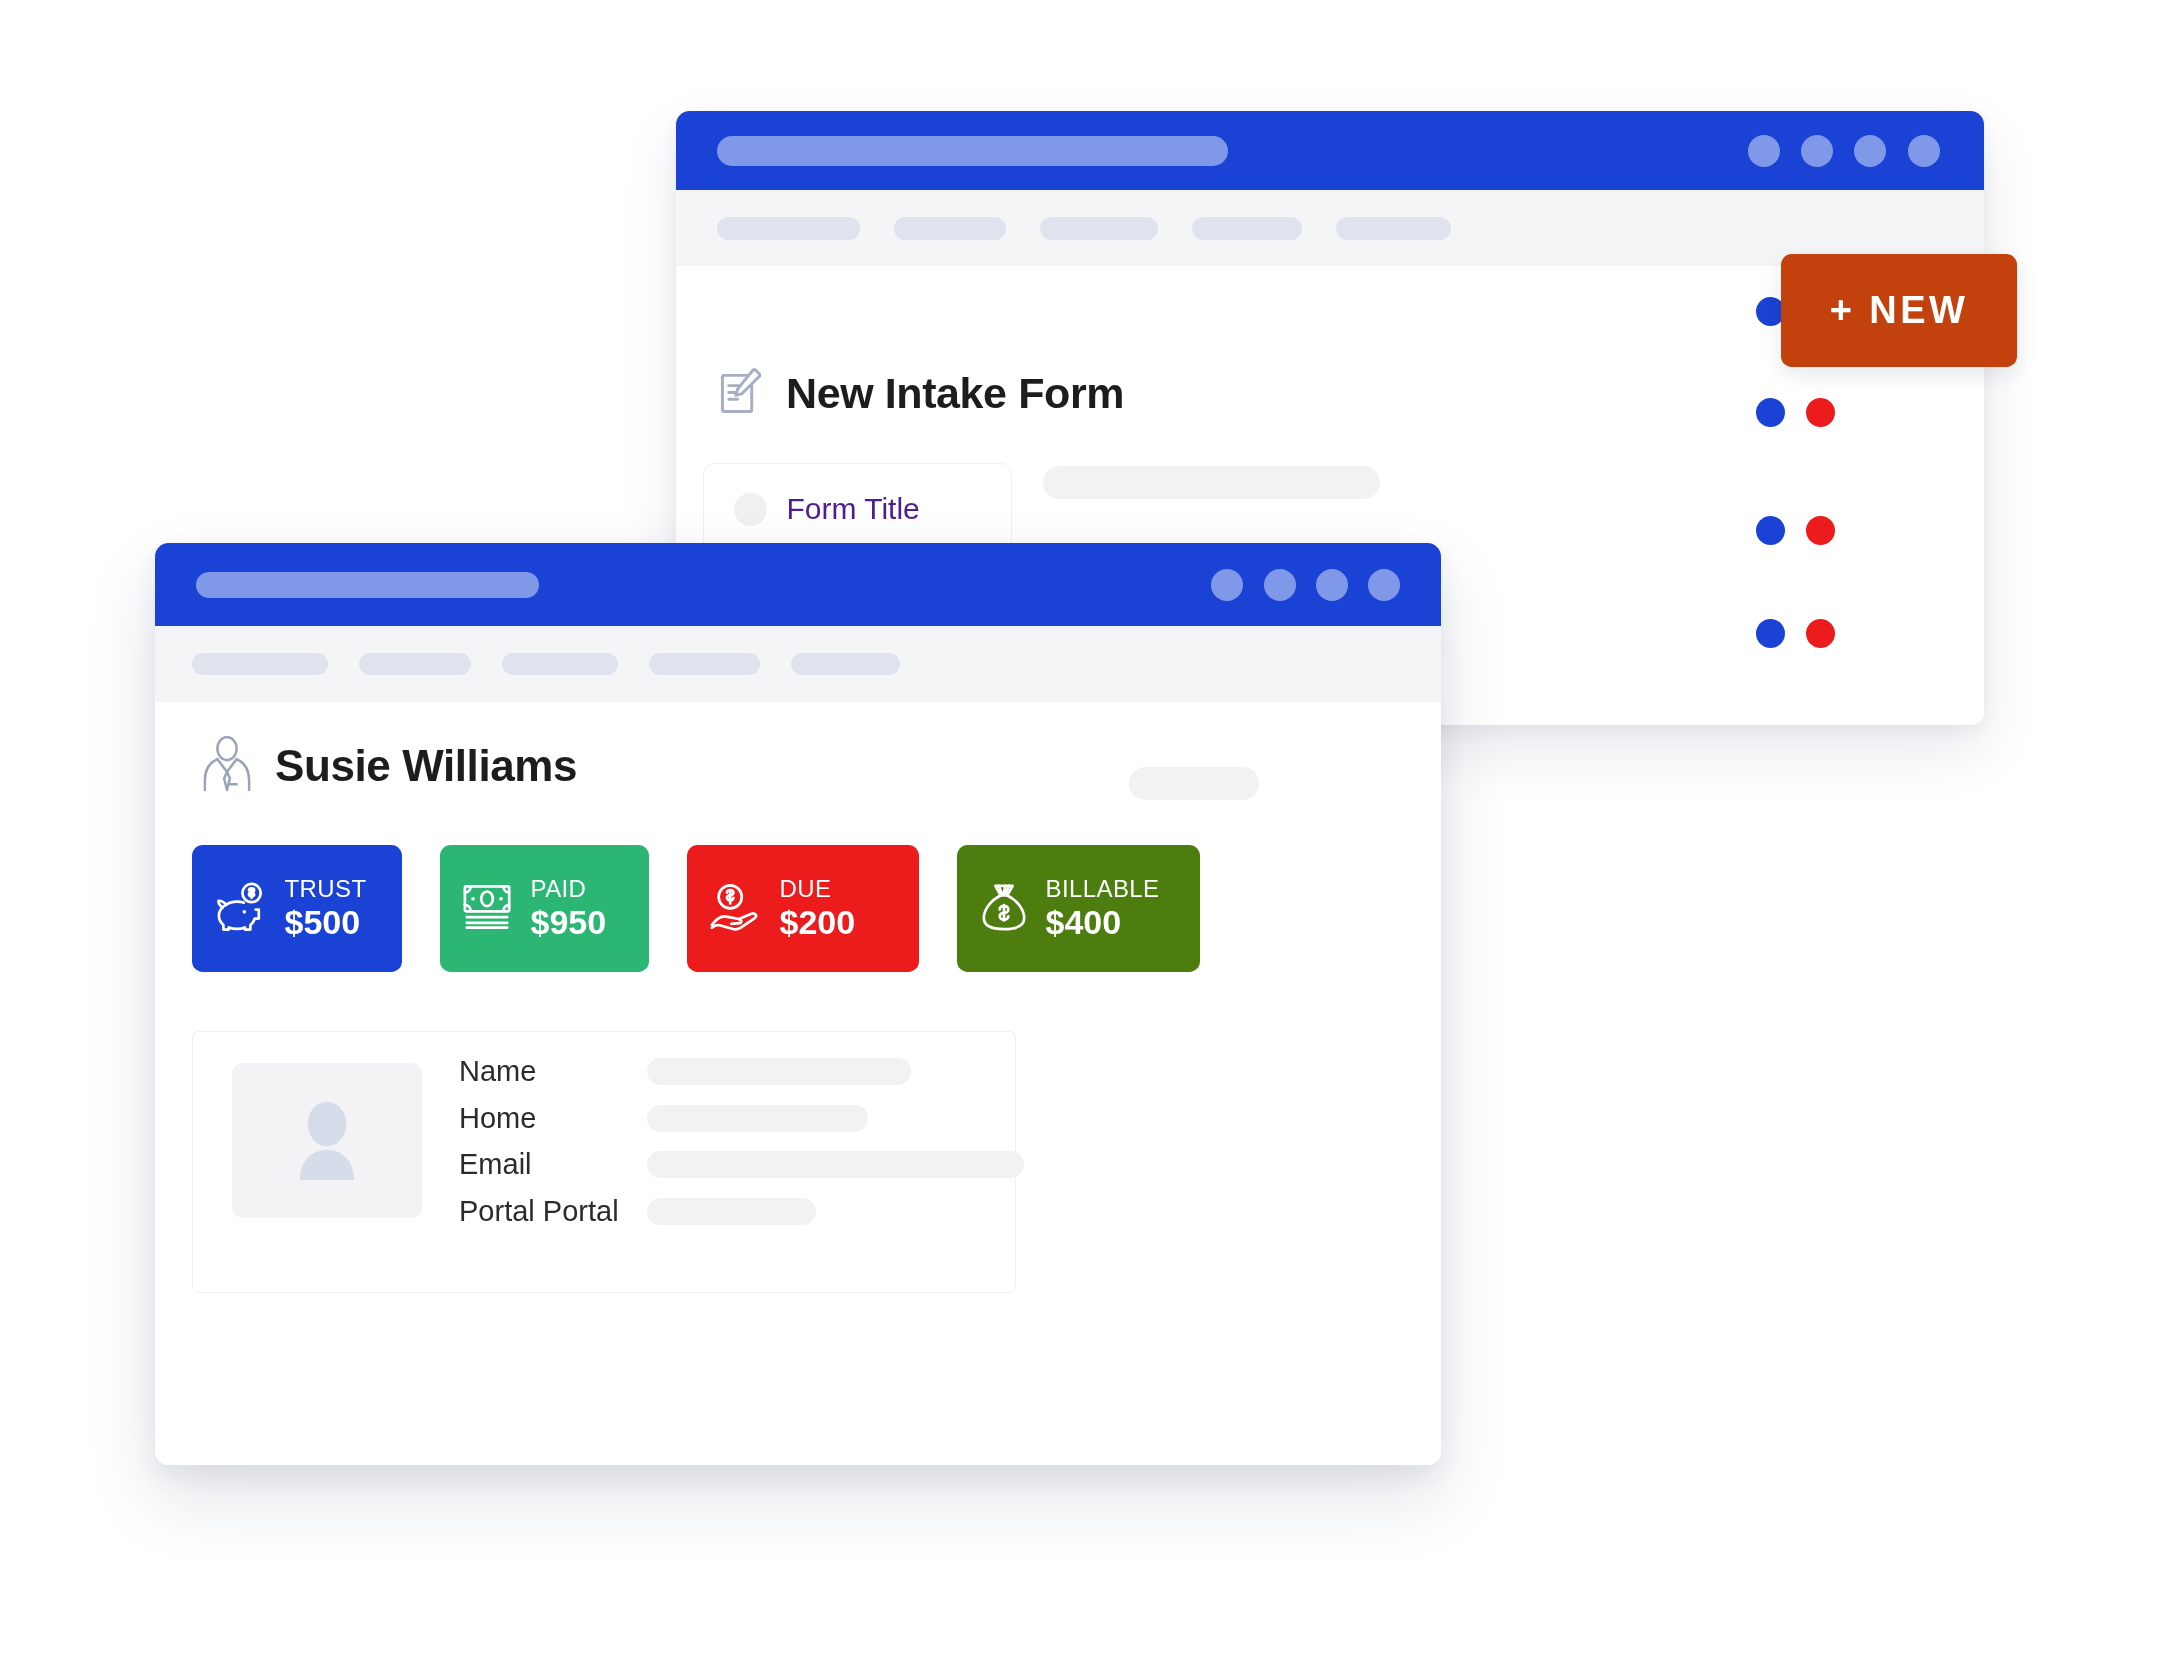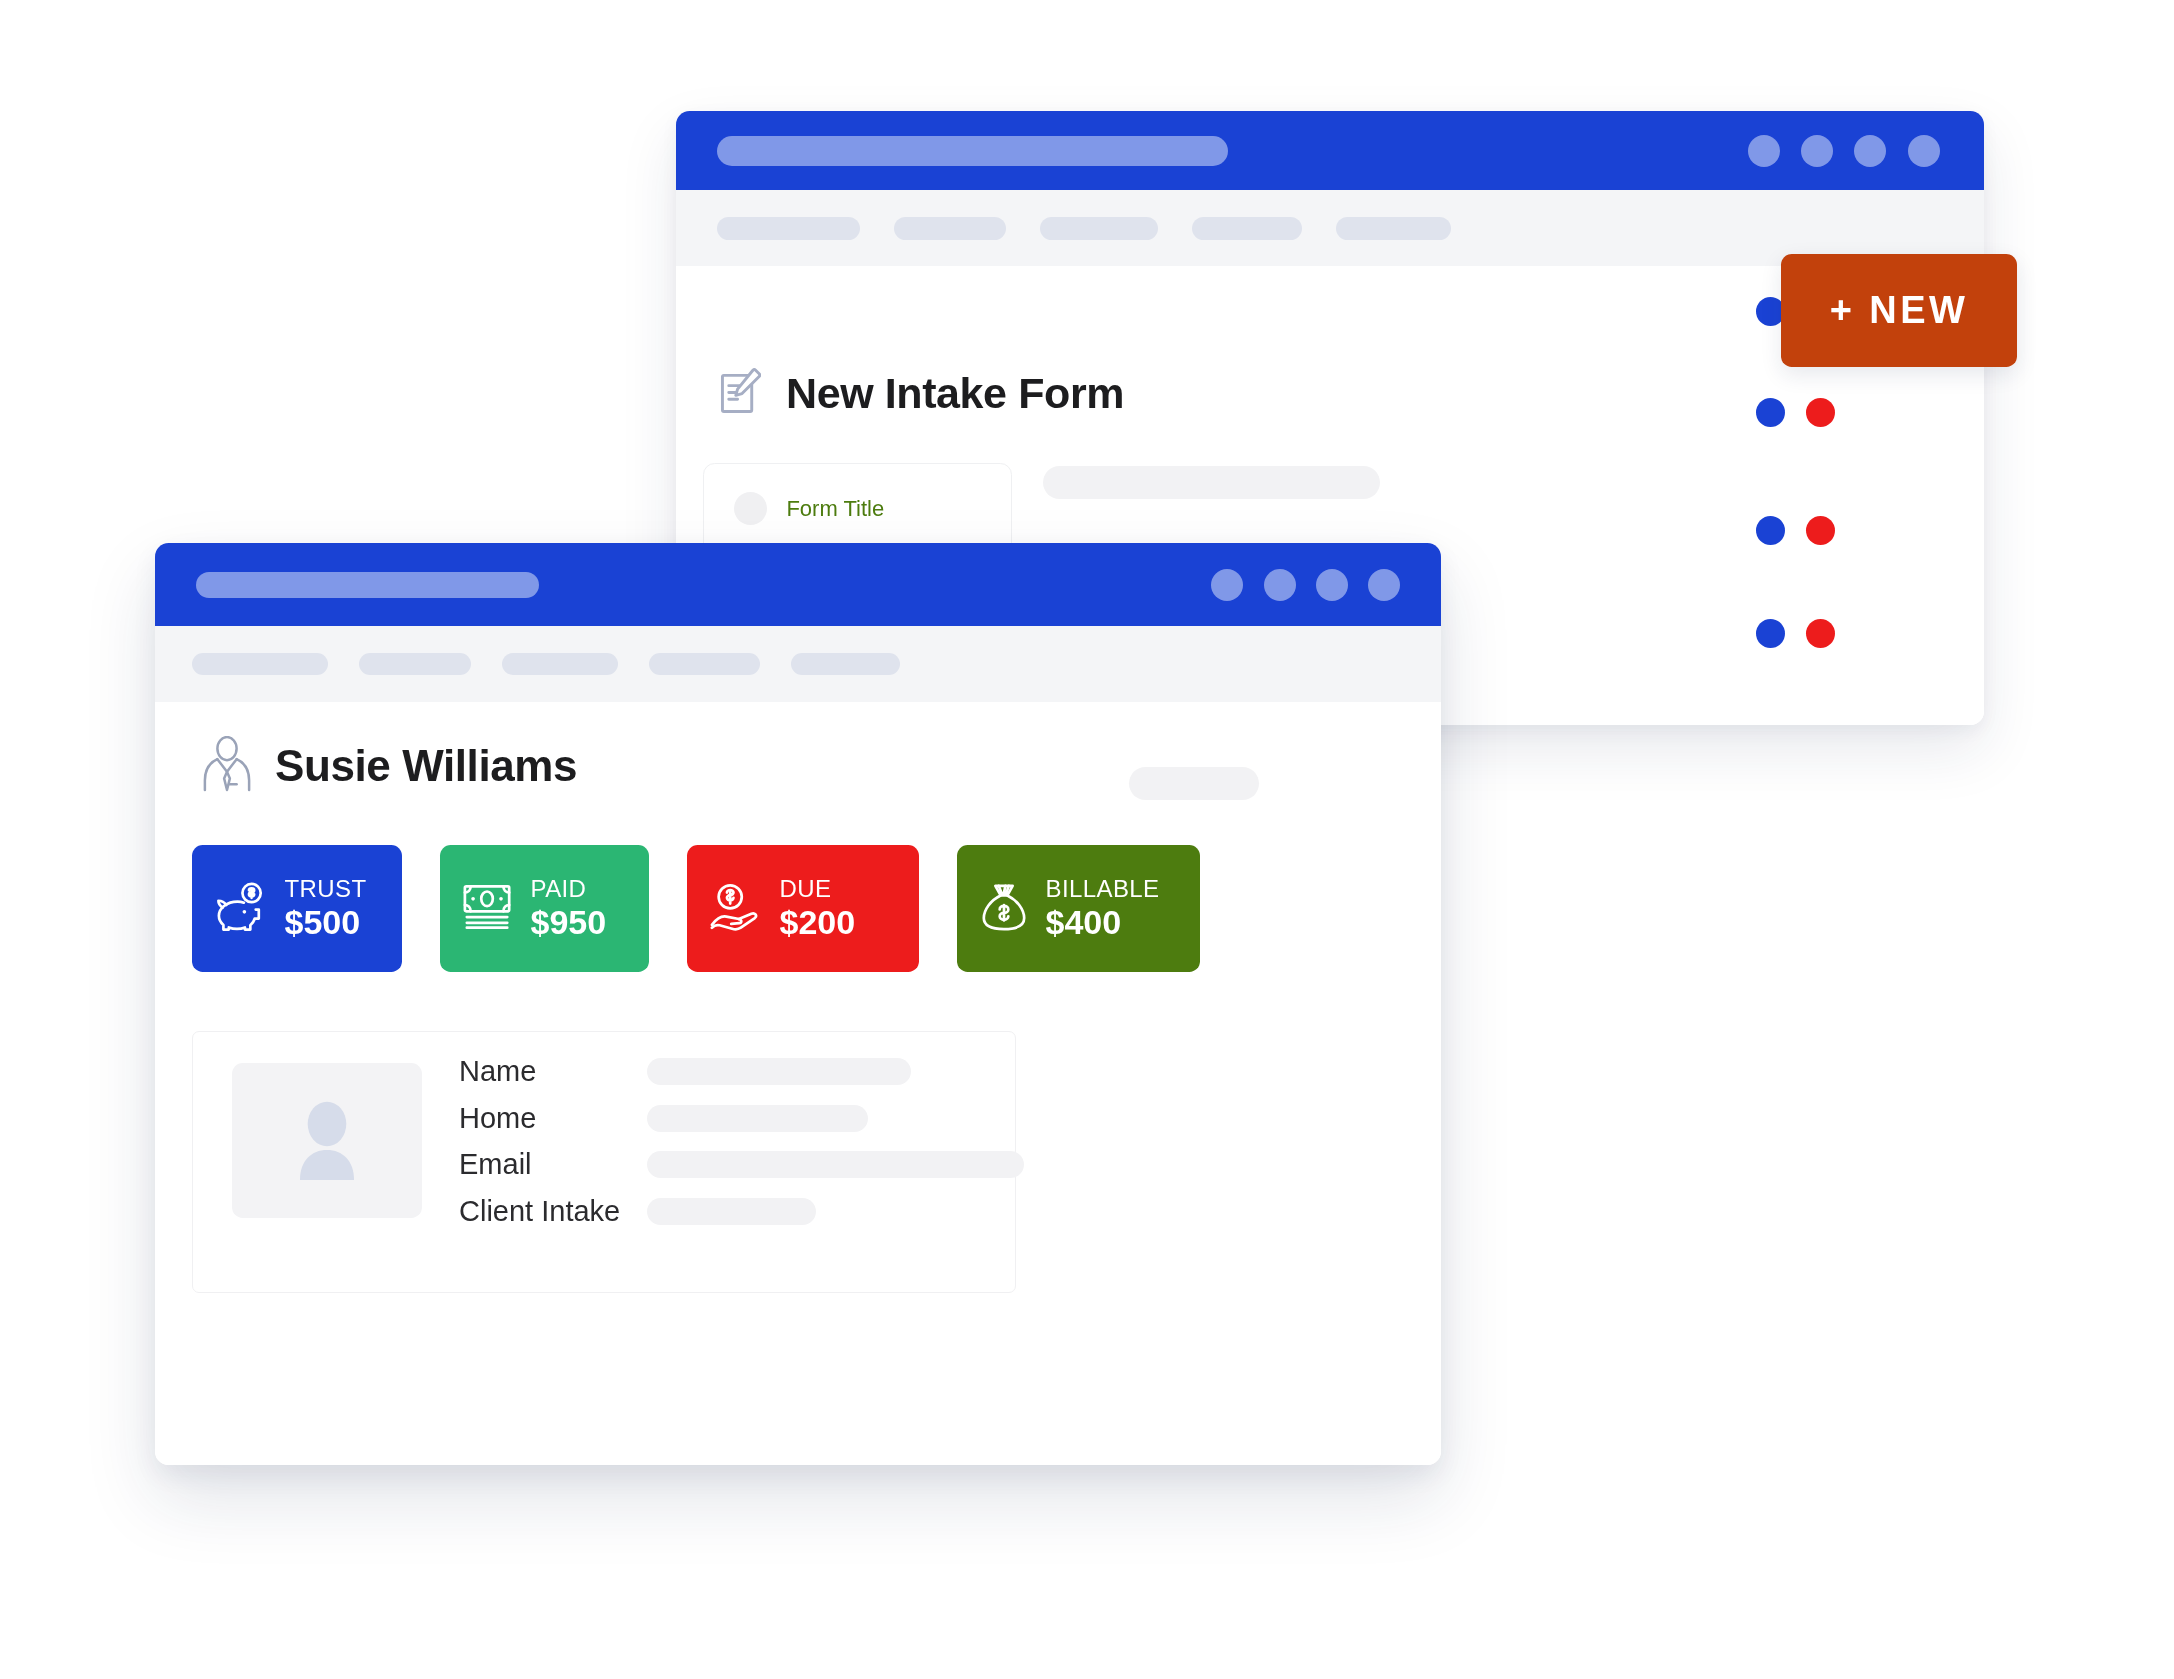--- a/index.html
+++ b/index.html
@@ -129,22 +129,22 @@
     align-items: center;
     gap: 19.4px;
   }
   .form-title-bullet {
     width: 33px; height: 33px;
     border-radius: 50%;
     background: #F0F0F2;
     flex: 0 0 auto;
   }
   .form-title-text {
-    font-size: 22px;
-    color: #4d7c0f;
+    font-size: 30px;
+    color: #4c1d95;
     white-space: nowrap;
   }
 
   
   .ph-bar {
     position: absolute;
     background: #F2F2F4;
     border-radius: 969px;
   }
   .ph-box {
@@ -527,21 +527,21 @@
           </div>
           <div class="field-row">
             <span class="field-label">Home</span>
             <span class="field-value" style="width:221px;"></span>
           </div>
           <div class="field-row">
             <span class="field-label">Email</span>
             <span class="field-value" style="width:377px;"></span>
           </div>
           <div class="field-row">
-            <span class="field-label">Client Intake</span>
+            <span class="field-label">Portal Portal</span>
             <span class="field-value" style="width:169px;"></span>
           </div>
         </div>
 
       </div>
 
     </div>
   </div>
 
 </div>

